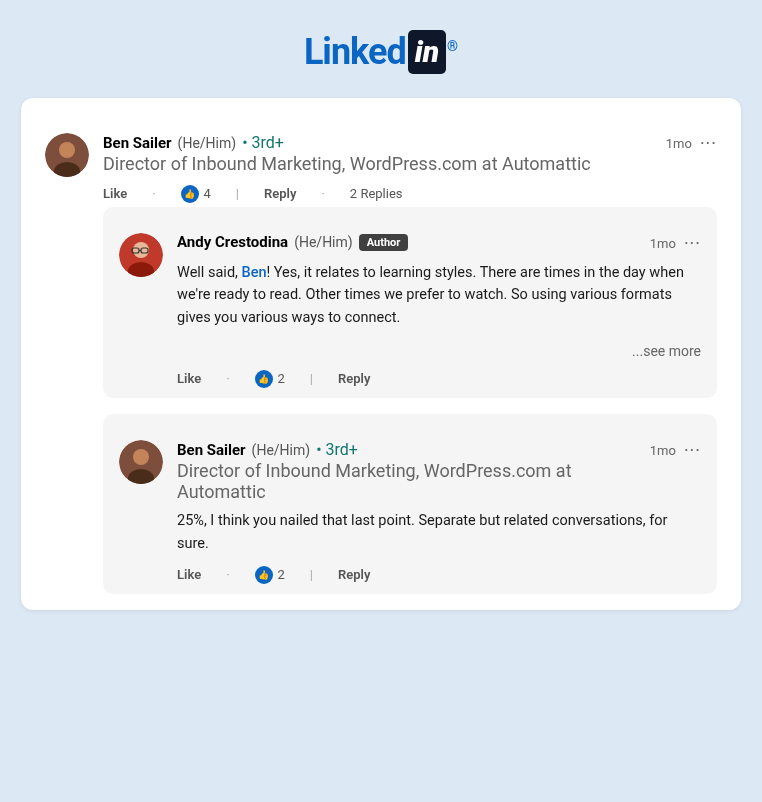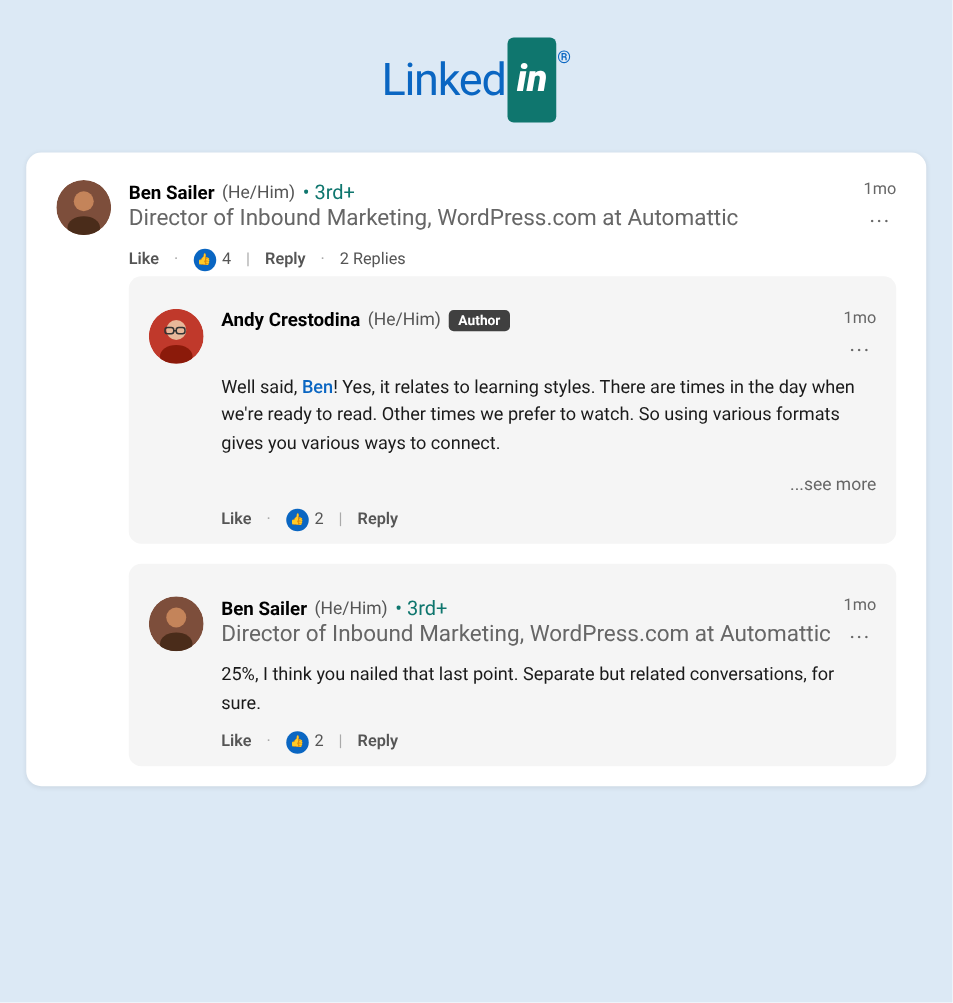--- a/index.html
+++ b/index.html
@@ -21,47 +21,47 @@
       gap: 18px;
     }
     .linkedin-logo {
       display: flex;
       align-items: center;
       gap: 0;
       margin-bottom: 6px;
     }
     .linkedin-logo-text {
       font-size: 36px;
-      font-weight: 400;
+      font-weight: 700;
       color: #0a66c2;
       letter-spacing: -1px;
     }
     .linkedin-logo-box {
-      background-color: #0f766e;
+      background-color: #0f172a;
       color: white;
       font-size: 30px;
       font-weight: 900;
-      padding: 16px 7px;
+      padding: 4px 7px;
       border-radius: 5px;
       margin-left: 2px;
       line-height: 1.2;
       font-style: italic;
     }
     .linkedin-logo-dot {
       color: #0a66c2;
       font-size: 28px;
       font-weight: 900;
       align-self: flex-end;
       margin-bottom: 2px;
     }
     .card {
       background: white;
       border-radius: 12px;
       width: 100%;
-      padding: 22px 24px 16px 24px;
+      padding: 35px 24px 16px 24px;
       box-shadow: 0 1px 4px rgba(0,0,0,0.08);
     }
     .comment-block {
       display: flex;
       gap: 14px;
       width: 100%;
     }
     .comment-block.nested {
       margin-top: 12px;
       padding-left: 0;
@@ -120,21 +120,20 @@
       font-size: 18px;
       color: #666;
       margin-top: 1px;
     }
     .comment-header-right {
       display: flex;
       align-items: center;
       gap: 8px;
       flex-shrink: 0;
       margin-left: 8px;
-      flex-direction: column;
     }
     .comment-time {
       font-size: 13px;
       color: #666;
     }
     .more-icon {
       font-size: 18px;
       color: #666;
       cursor: pointer;
       letter-spacing: 1px;
@@ -152,21 +151,21 @@
     .see-more {
       color: #666;
       font-size: 14px;
       text-align: right;
       margin-top: 14px;
       cursor: pointer;
     }
     .comment-actions {
       display: flex;
       align-items: center;
-      gap: 4px;
+      gap: 17px;
       margin-top: 10px;
       font-size: 13px;
       color: #555;
     }
     .action-btn {
       color: #555;
       font-weight: 600;
       cursor: pointer;
       padding: 2px 0;
       font-size: 13px;

